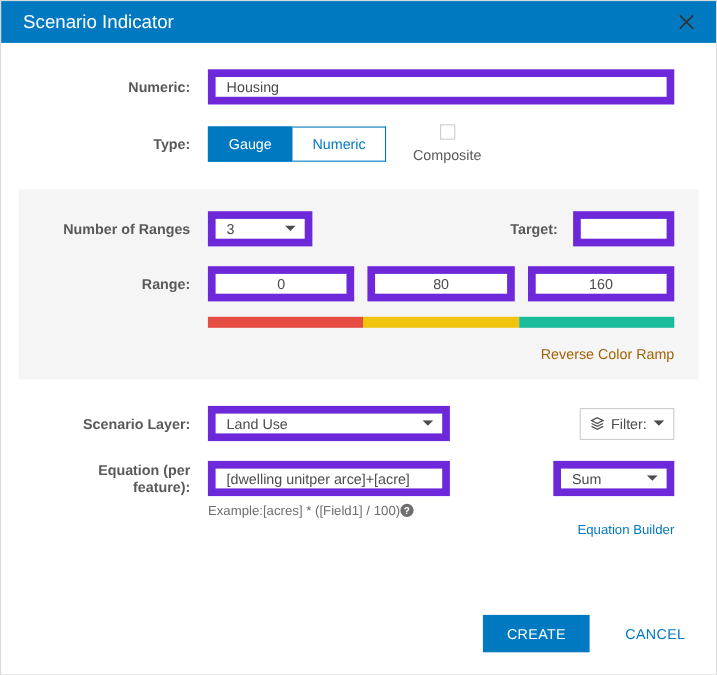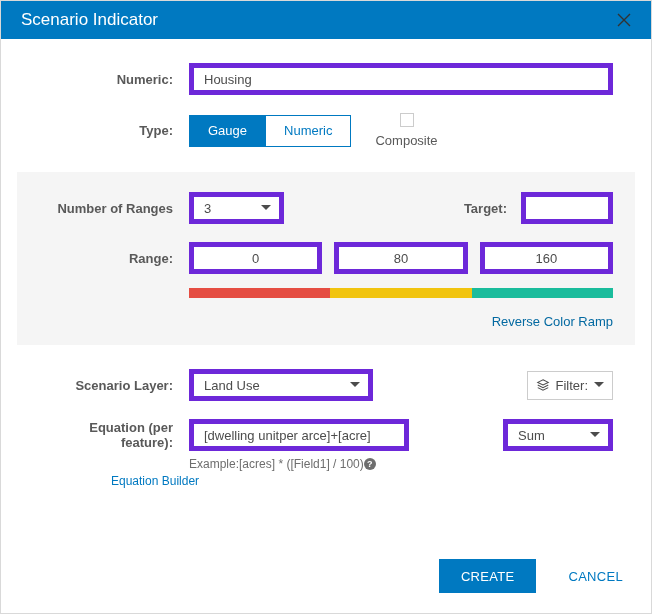--- a/index.html
+++ b/index.html
@@ -25,21 +25,21 @@
   }
   .header-title { font-size: 17px; font-weight: 400; }
   .close-icon { width: 14px; height: 14px; cursor: pointer; }
   .close-icon svg { stroke: #4c4c4c; }
   .body { flex: 1; padding: 24px 38px 0 38px; display: flex; flex-direction: column; gap: 0; }
   .row { display: flex; align-items: center; margin-bottom: 18px; }
   .label { width: 150px; text-align: right; padding-right: 16px; color: #595959; font-size: 13px; }
   .label.bold { font-weight: 600; }
   .input, .select {
     height: 32px;
-    border: 5px solid #6d28d9;
+    border: 7px solid #6d28d9;
     padding: 0 10px;
     font-size: 13px;
     color: #4c4c4c;
     background: #fff;
     font-family: inherit;
   }
   .input-full { flex: 1; }
   .toggle-group { display: flex; }
   .toggle-btn {
     height: 32px; padding: 0 18px; border: 1px solid #0079c1;
@@ -66,33 +66,33 @@
   .target-input { width: 92px; text-align: center; }
   .range-row { display: flex; align-items: center; }
   .range-inputs { display: flex; gap: 12px; flex: 1; margin-left: 0; }
   .range-inputs .input { width: 86px; text-align: center; flex: 1; }
   .ramp { display: flex; height: 10px; margin-top: 14px; margin-left: 150px; }
   .ramp div { flex: 1; }
   .ramp-a { background: #e54d42; }
   .ramp-b { background: #f1c40f; }
   .ramp-c { background: #1abc9c; }
   .reverse-link { text-align: right; margin-top: 16px; }
-  .reverse-link a { color: #0369a1; text-decoration: none; font-size: 13px; cursor: pointer; margin-left: 32px; }
-  .scenario-layer-row .select { width: 184px; }
+  .reverse-link a { color: #a16207; text-decoration: none; font-size: 13px; cursor: pointer; margin-left: 32px; }
+  .scenario-layer-row .select { width: 220px; }
   .filter-btn {
     margin-left: auto; height: 29px; border: 1px solid #cccccc;
     display: flex; align-items: center; padding: 0 8px; gap: 6px;
     cursor: pointer; background: #fff; color: #4c4c4c;
   }
   .filter-icon { width: 14px; height: 14px; }
   .equation-row .input { width: 220px; }
   .sum-select { width: 110px; margin-left: auto; }
   .example { margin-left: 150px; margin-top: -12px; font-size: 12px; color: #6e6e6e; display: flex; align-items: center; gap: 0; }
   .help-icon { width: 12px; height: 12px; border-radius: 50%; background: #6e6e6e; color: #fff; font-size: 9px; display: inline-flex; align-items: center; justify-content: center; font-weight: bold; }
-  .eq-builder { margin-left: 72px; margin-top: 2px; }
+  .eq-builder { margin-left: 72px; margin-top: 2px; text-align: right; }
   .eq-builder a { color: #0079c1; text-decoration: none; font-size: 12px; cursor: pointer; }
   .footer {
     display: flex; justify-content: flex-end; align-items: center;
     padding: 18px 28px 20px 28px; gap: 32px;
   }
   .btn-primary {
     background: #0079c1; color: #fff; border: none; height: 34px;
     padding: 0 22px; font-size: 13px; cursor: pointer; letter-spacing: 0.3px;
   }
   .btn-link { color: #0079c1; background: none; border: none; font-size: 13px; cursor: pointer; letter-spacing: 0.3px; }

